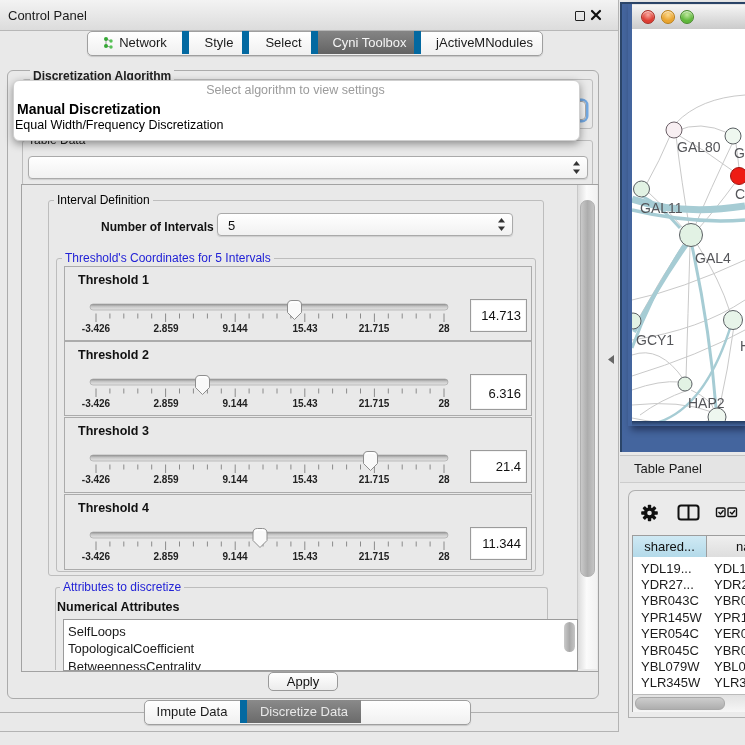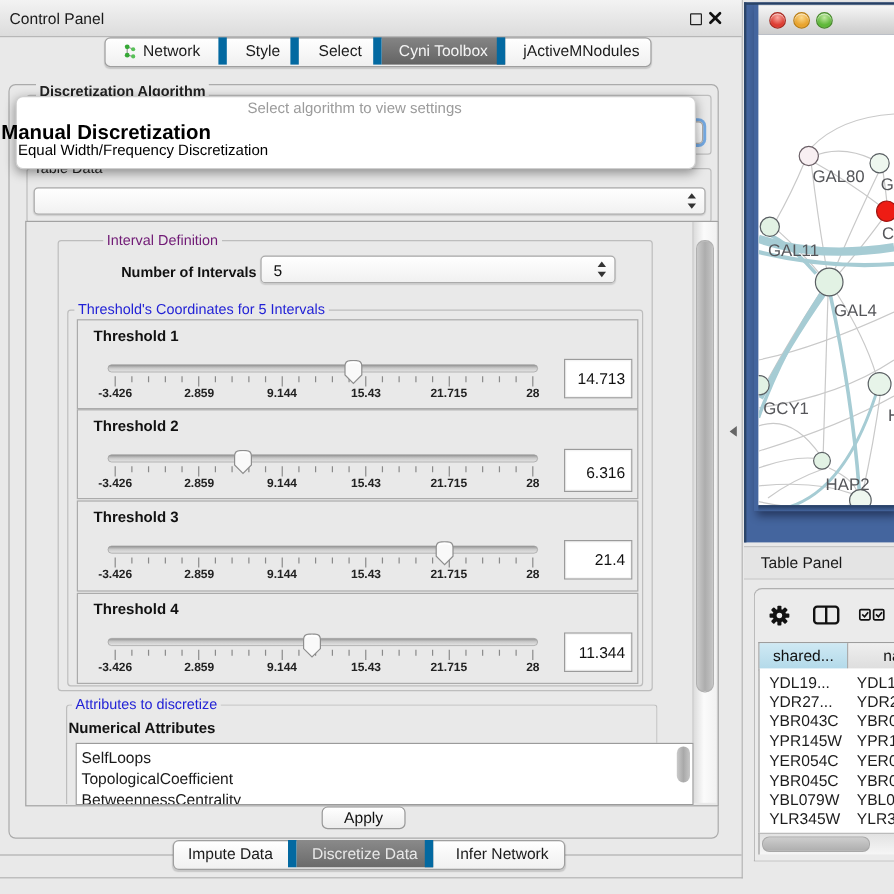--- a/index.html
+++ b/index.html
@@ -51,21 +51,21 @@
 <div class="combo" style="left:28px;top:156px;width:558px;height:21px;">
     <svg class="updn" width="9" height="15" viewBox="0 0 9 15">
       <path d="M4.5 1 L8 5.5 L1 5.5 Z" fill="#333"></path>
       <path d="M4.5 14 L1 9.5 L8 9.5 Z" fill="#333"></path>
     </svg>
   </div>
 <div class="abs" style="left:21px;top:184px;width:576px;height:486px;border:1px solid #a2a2a2;background:#e9e9e9;"></div>
 <div class="abs" style="left:577px;top:185px;width:19px;height:484px;background:linear-gradient(90deg,#dcdcdc,#fbfbfb 45%,#f2f2f2);border-left:1px solid #c8c8c8;"></div>
 <div class="abs" style="left:580px;top:200px;width:13px;height:375px;background:linear-gradient(90deg,#c9c9c9,#adadad 50%,#c4c4c4);border-radius:7px;border:1px solid #b0b0b0;"></div>
 <div class="grp" style="left:48px;top:200px;width:494px;height:374px;"></div>
-<div class="grptitle" style="left:54px;top:194px;color:#701a75;margin-left:32px;">Interval Definition</div>
+<div class="grptitle" style="left:54px;top:194px;color:#000000;">Interval Definition</div>
 <div class="abs bold" style="left:101px;top:220px;font-size:12px;color:#111;">Number of Intervals</div>
 <div class="combo" style="left:217px;top:213px;width:294px;height:21px;">
     <span class="combotext">5</span>
     <svg class="updn" width="9" height="15" viewBox="0 0 9 15">
       <path d="M4.5 1 L8 5.5 L1 5.5 Z" fill="#333"></path>
       <path d="M4.5 14 L1 9.5 L8 9.5 Z" fill="#333"></path>
     </svg>
   </div>
 <div class="grp" style="left:56px;top:258px;width:478px;height:312px;"></div>
 <div class="grptitle" style="left:62px;top:252px;color:#2222d6;">Threshold's Coordinates for 5 Intervals</div>
@@ -170,28 +170,27 @@
 <div class="abs bold" style="left:57px;top:600px;font-size:12.5px;color:#111;">Numerical Attributes</div>
 <div class="abs" style="left:63px;top:619px;width:513px;height:50px;background:#ffffff;border:1px solid #9b9b9b;overflow:hidden;">
     <div style="padding-left:4px;font-size:13px;color:#1a1a1a;line-height:17.4px;padding-top:3px;">SelfLoops<br>TopologicalCoefficient<br>BetweennessCentrality</div>
     <div style="position:absolute;right:2px;top:2px;width:11px;height:30px;background:linear-gradient(90deg,#cacaca,#a9a9a9 50%,#c6c6c6);border-radius:6px;"></div>
   </div>
 <div class="abs" style="left:268px;top:672px;width:68px;height:17px;background:linear-gradient(#ffffff,#ececec);border:1px solid #999999;border-radius:5px;text-align:center;font-size:13px;line-height:17px;color:#111;">Apply</div>
 <div class="abs" style="left:144px;top:700px;width:325px;height:23px;background:linear-gradient(#ffffff,#f0f0f0);border:1px solid #9f9f9f;border-radius:5px;box-shadow:0 1px 1px rgba(0,0,0,.15);"></div>
 <div class="abs" style="left:144px;top:700px;width:325px;height:23px;border-radius:5px;overflow:hidden;">
 <div class="tseg" style="left:0px;width:96px;border-left:none;">Impute Data</div>
 <div class="tseg" style="left:96px;width:114px;background:linear-gradient(#8a8a8a,#6a6a6a);color:#e8e8e8;">Discretize Data</div>
-<div class="tseg" style="left:210px;width:115px;">Infer Network</div>
 </div>
 <svg class="abs" style="left:607px;top:355px;" width="8" height="9">
     <path d="M7 0 L1 4.5 L7 9 Z" fill="#666"></path>
   </svg>
 <div class="abs" style="left:13px;top:80px;width:565px;height:59px;background:#ffffff;border:1px solid #cfcfcf;border-radius:6px;box-shadow:0 3px 9px rgba(0,0,0,.4);"></div>
 <div class="abs" style="left:13px;top:83px;width:565px;text-align:center;font-size:12.5px;color:#9b9b9b;">Select algorithm to view settings</div>
-<div class="abs bold" style="left:1px;top:101px;font-size:17px;color:#000;">Manual Discretization</div>
+<div class="abs bold" style="left:17px;top:101px;font-size:14px;color:#000;">Manual Discretization</div>
 <div class="abs" style="left:15px;top:118px;font-size:12.5px;color:#000;">Equal Width/Frequency Discretization</div>
 <div class="abs" style="left:620px;top:2px;width:125px;height:448px;background:#44659e;border-left:2px solid #2b4569;border-top:2px solid #2b4569;"></div>
 <div class="abs" style="left:628px;top:3px;width:117px;height:423px;box-shadow:3px 4px 7px rgba(0,0,20,.45);"></div>
 <div class="abs" style="left:632px;top:4px;width:113px;height:24px;background:linear-gradient(#f5f5f5,#cbcbcb);border-bottom:1px solid #8f8f8f;border-top:1px solid #e2e2e2;"></div>
 <div class="abs" style="left:641px;top:10px;width:12px;height:12px;border-radius:50%;background:radial-gradient(circle at 50% 30%, #f9a8a0, #dd3d33 60%);border:0.5px solid #a62b22;box-shadow:inset 0 1px 1px rgba(255,255,255,.7);"></div>
 <div class="abs" style="left:661px;top:10px;width:12px;height:12px;border-radius:50%;background:radial-gradient(circle at 50% 30%, #fbd98d, #e9a42f 60%);border:0.5px solid #b97e15;box-shadow:inset 0 1px 1px rgba(255,255,255,.7);"></div>
 <div class="abs" style="left:680px;top:10px;width:12px;height:12px;border-radius:50%;background:radial-gradient(circle at 50% 30%, #c0e8a0, #5fb83a 60%);border:0.5px solid #47892b;box-shadow:inset 0 1px 1px rgba(255,255,255,.7);"></div>
 <div class="abs" style="left:632px;top:29px;width:113px;height:392px;background:#ffffff;overflow:hidden;">
 <svg width="113" height="392" viewBox="632 29 113 392">
 <g fill="none" stroke="#c9c9c9" stroke-width="1">

